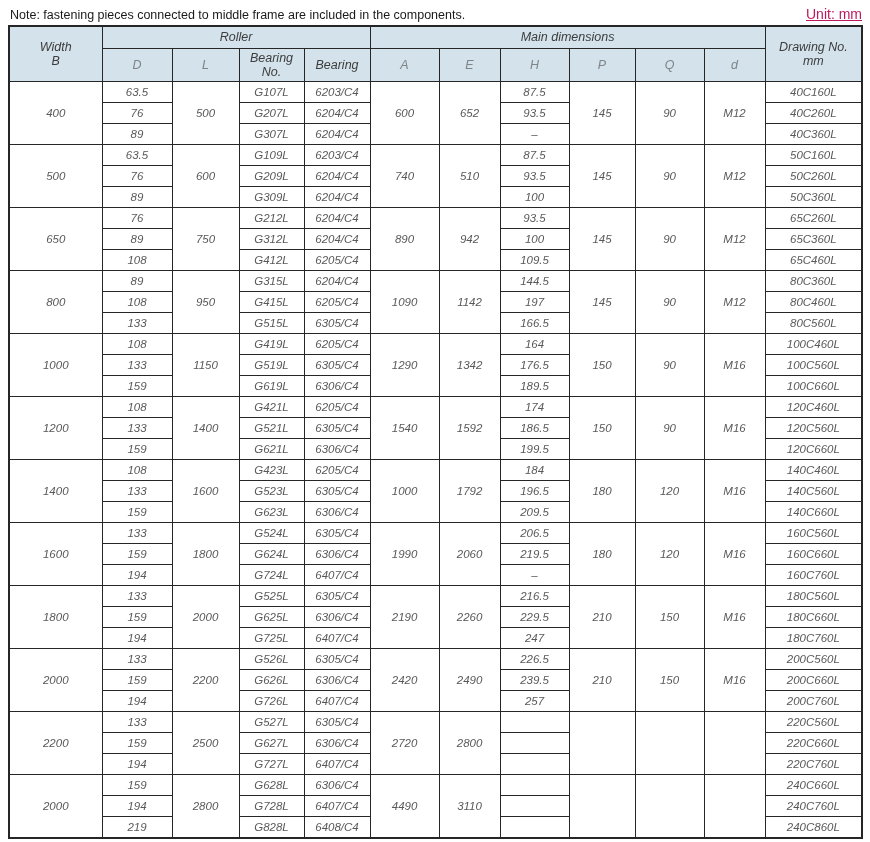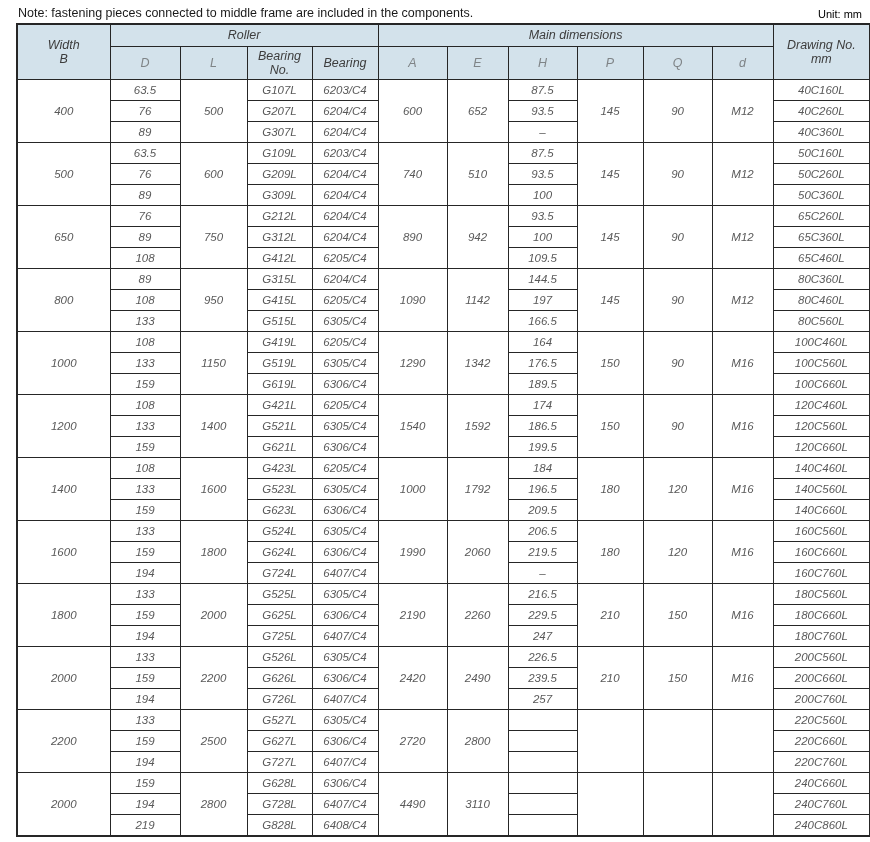--- a/index.html
+++ b/index.html
@@ -6,35 +6,36 @@
   html, body {
     margin: 0;
     padding: 0;
     background: #ffffff;
     font-family: "Liberation Sans", sans-serif;
     width: 870px;
   }
   .page {
     width: 870px;
     height: 842px;
-    padding: 4px 8px 4px 16px;
+    padding: 4px 8px 4px 8px;
   }
   .topbar {
     display: flex;
     justify-content: space-between;
     align-items: flex-end;
     padding: 2px 0 3px 2px;
   }
   .note {
     font-size: 12.5px;
     color: #1a1a1a;
   }
   .unit {
-    font-size: 11px;
-    color: #000000;
+    font-size: 14px;
+    color: #be185d;
+    text-decoration: underline;
   }
   table.spec {
     border-collapse: collapse;
     width: 854px;
     table-layout: fixed;
     font-style: italic;
   }
   table.spec, table.spec td, table.spec th {
     border: 1px solid #262626;
   }

